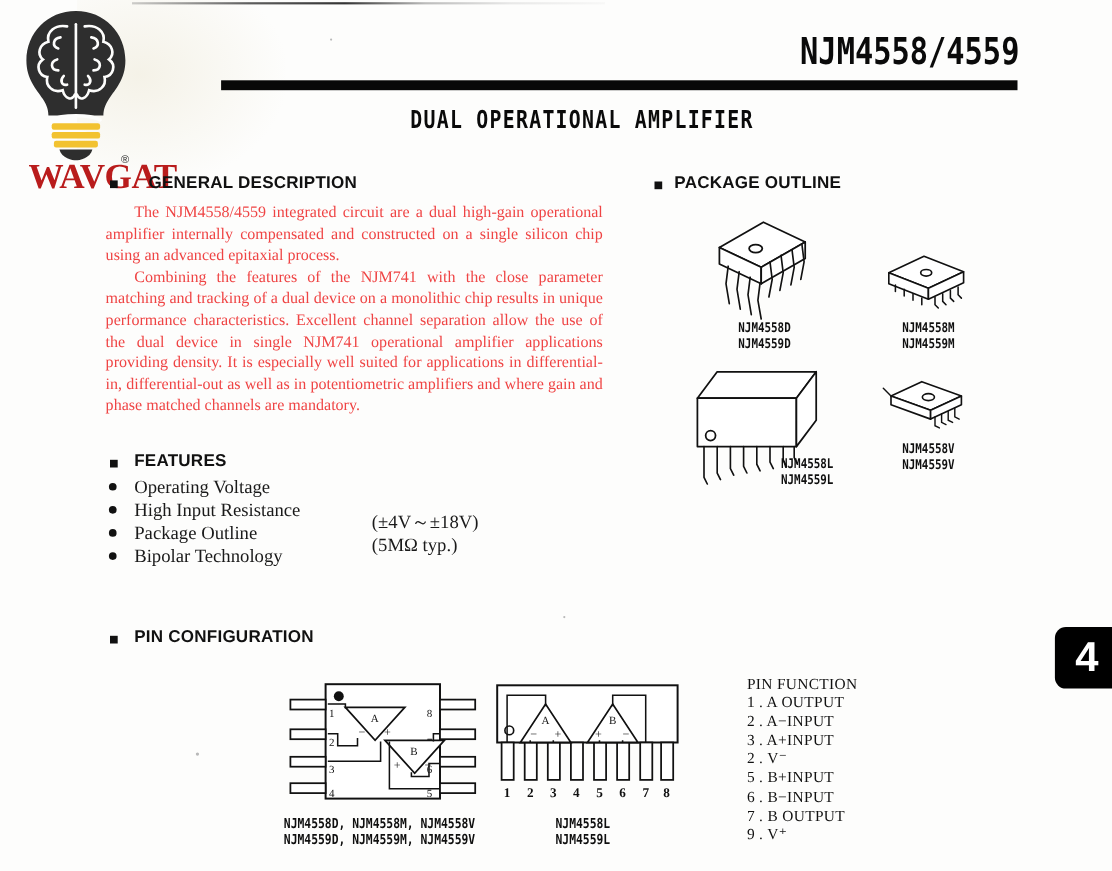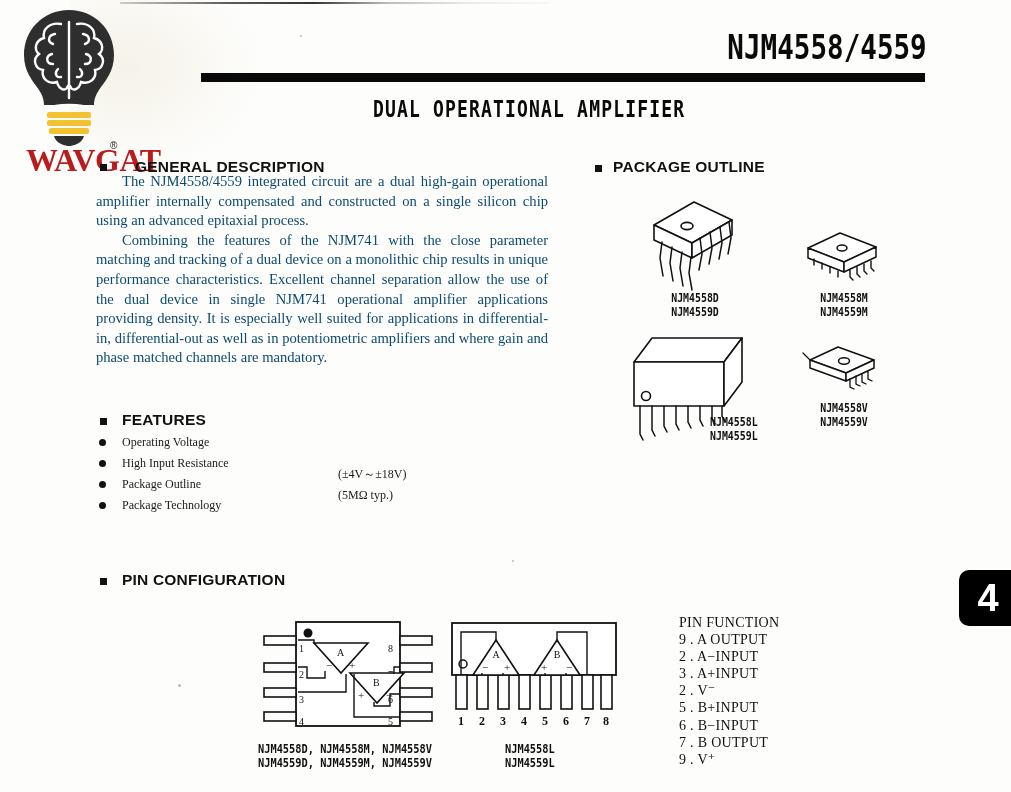--- a/index.html
+++ b/index.html
@@ -110,39 +110,39 @@
   }
   .sq-bullet {
     position: absolute;
     width: 7px; height: 7px;
     background: #111;
   }
 
   
   .body-col {
     position: absolute;
-    left: 96px; top: 172px;
+    left: 96px; top: 184px;
     width: 452px;
     font-size: 14.6px;
     line-height: 19.6px;
     text-align: justify;
-    color: #0c4a6e;
+    color: #ef4444;
   }
   .body-col p { margin: 0; text-indent: 26px; }
 
   
   .feat-list {
     position: absolute;
     left: 96px; top: 432px;
     width: 420px;
   }
   .feat-row {
     position: relative;
     height: 21px;
-    font-size: 12px;
+    font-size: 17px;
     line-height: 21px;
   }
   .feat-dot {
     position: absolute;
     left: 3px; top: 7px;
     width: 7px; height: 7px;
     background: #111;
     border-radius: 50%;
   }
   .feat-name { position: absolute; left: 26px; top: 0; white-space: nowrap; }
@@ -264,21 +264,21 @@
       <span class="feat-dot"></span>
       <span class="feat-name">High Input Resistance</span>
       <span class="feat-val">(5MΩ typ.)</span>
     </div>
     <div class="feat-row">
       <span class="feat-dot"></span>
       <span class="feat-name">Package Outline</span>
     </div>
     <div class="feat-row">
       <span class="feat-dot"></span>
-      <span class="feat-name">Package Technology</span>
+      <span class="feat-name">Bipolar Technology</span>
       <span class="feat-val"></span>
     </div>
   </div>
 
   <div class="sq-bullet" style="left:595px;top:165px;"></div>
   <div class="sec-head" style="left:613px;top:158px;">PACKAGE OUTLINE</div>
 
   <div class="draw" style="left:632px;top:196px;">
     <svg width="110" height="95" viewBox="0 0 110 95">
       <g fill="none" stroke="#111" stroke-width="1.6" stroke-linejoin="round">
@@ -487,21 +487,21 @@
       </g>
     </svg>
   </div>
   <div class="pkg-caption" style="left:505px;top:741px;font-size:12px;">
     <div>NJM4558L</div>
     <div>NJM4559L</div>
   </div>
 
   <div class="pin-func">
     <div class="pf-row">PIN FUNCTION</div>
-    <div class="pf-row">9 .  A OUTPUT</div>
+    <div class="pf-row">1 .  A OUTPUT</div>
     <div class="pf-row">2 .  A−INPUT</div>
     <div class="pf-row">3 .  A+INPUT</div>
     <div class="pf-row">2 .  V⁻</div>
     <div class="pf-row">5 .  B+INPUT</div>
     <div class="pf-row">6 .  B−INPUT</div>
     <div class="pf-row">7 .  B OUTPUT</div>
     <div class="pf-row">9 .  V⁺</div>
   </div>
 
   <div class="page-tab">4</div>

